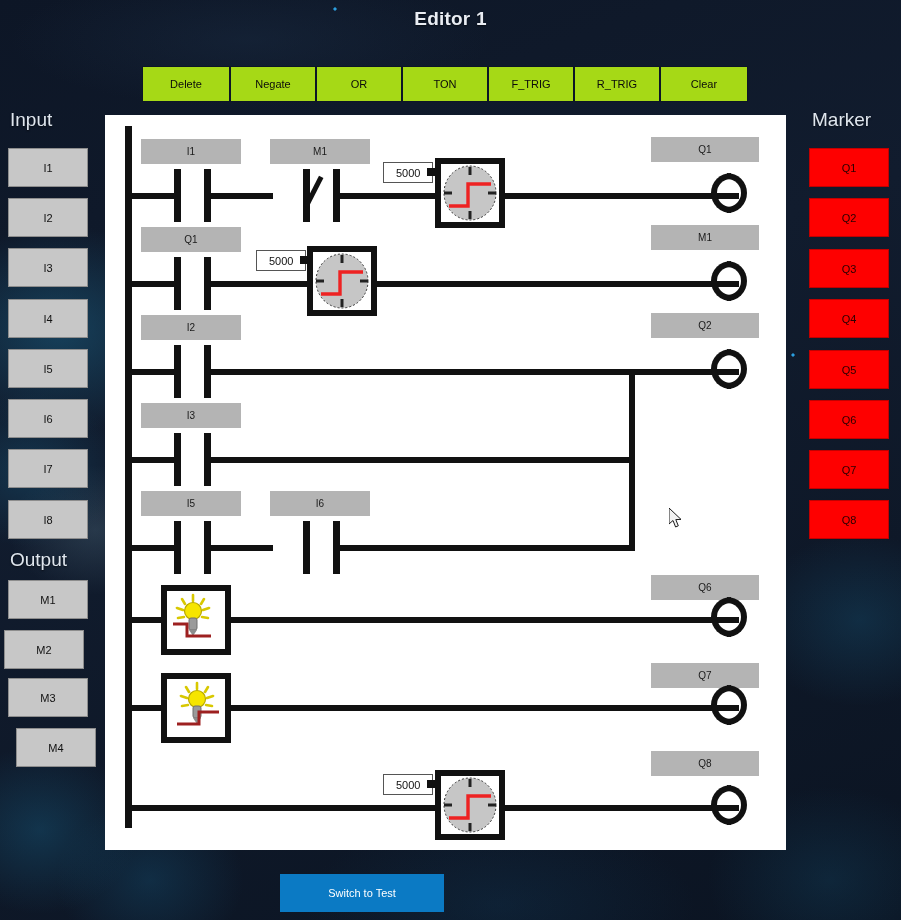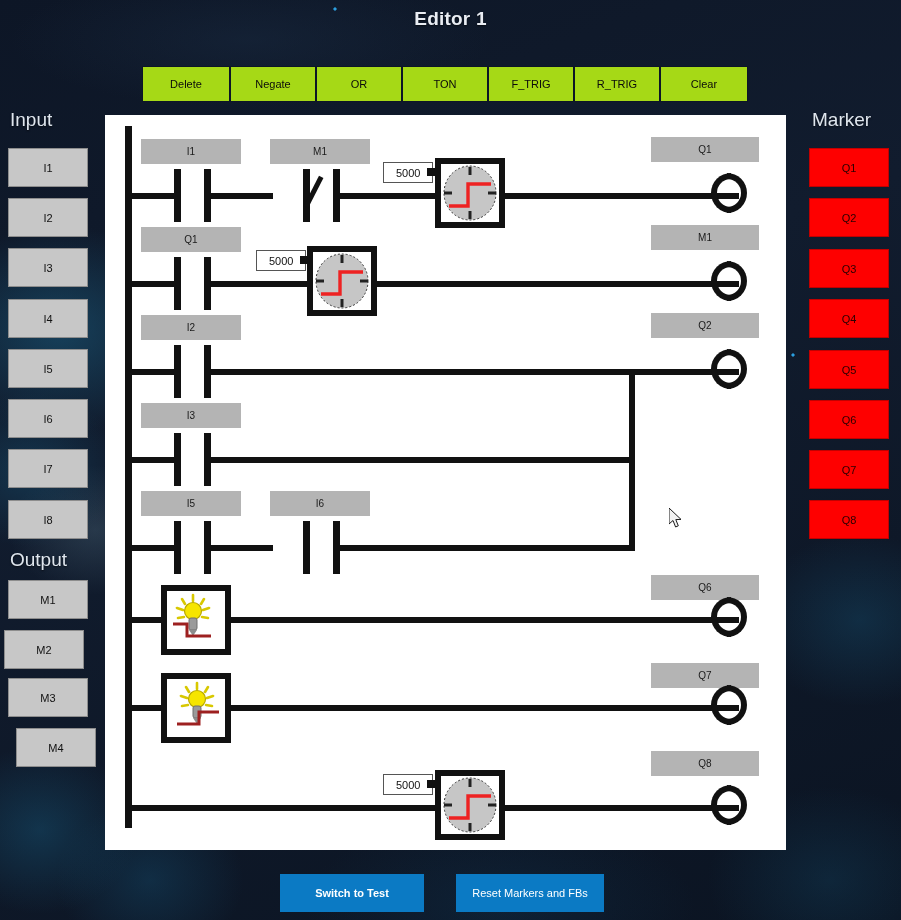--- a/index.html
+++ b/index.html
@@ -299,16 +299,15 @@
       <div class="arcL"></div>
       <div class="arcR"></div>
     </div>
 
   </div>
 
   <svg class="cursor" viewBox="0 0 14 20">
     <polygon points="0,0 0,16 4,12.5 6.6,19 9.3,17.8 6.8,11.6 12,11.4" fill="#f2f2f2" stroke="#1a1a1a" stroke-width="1"></polygon>
   </svg>
 
-  <div class="bot-btn" style="left:280px;top:874px;width:144px;font-weight:bold;">Switch to Test</div>
-  <div class="bot-btn" style="left:456px;top:874px;width:148px;">Reset Markers and FBs</div>
+  <div class="bot-btn" style="left:280px;top:874px;width:164px;">Switch to Test</div>
 
 </div>
 
 </body></html>

